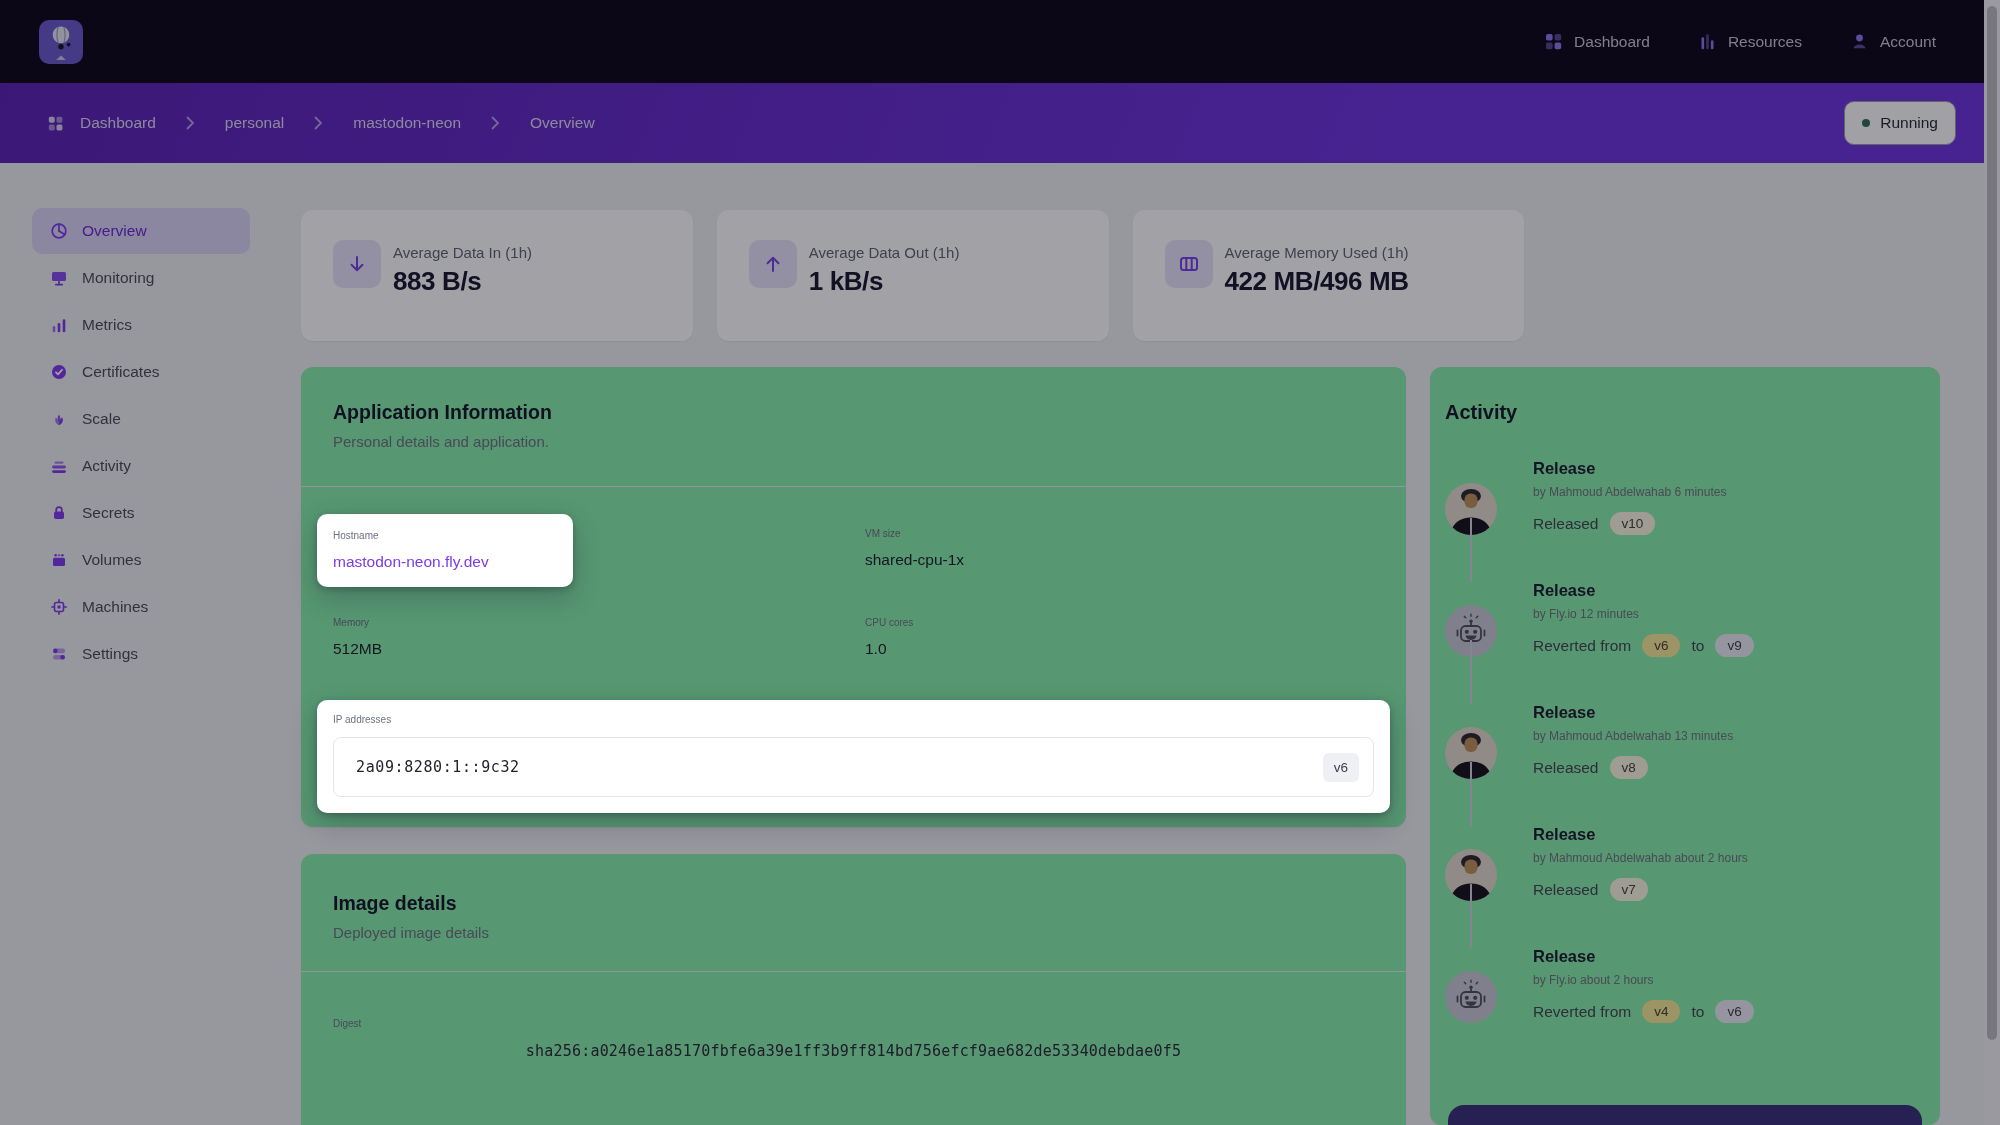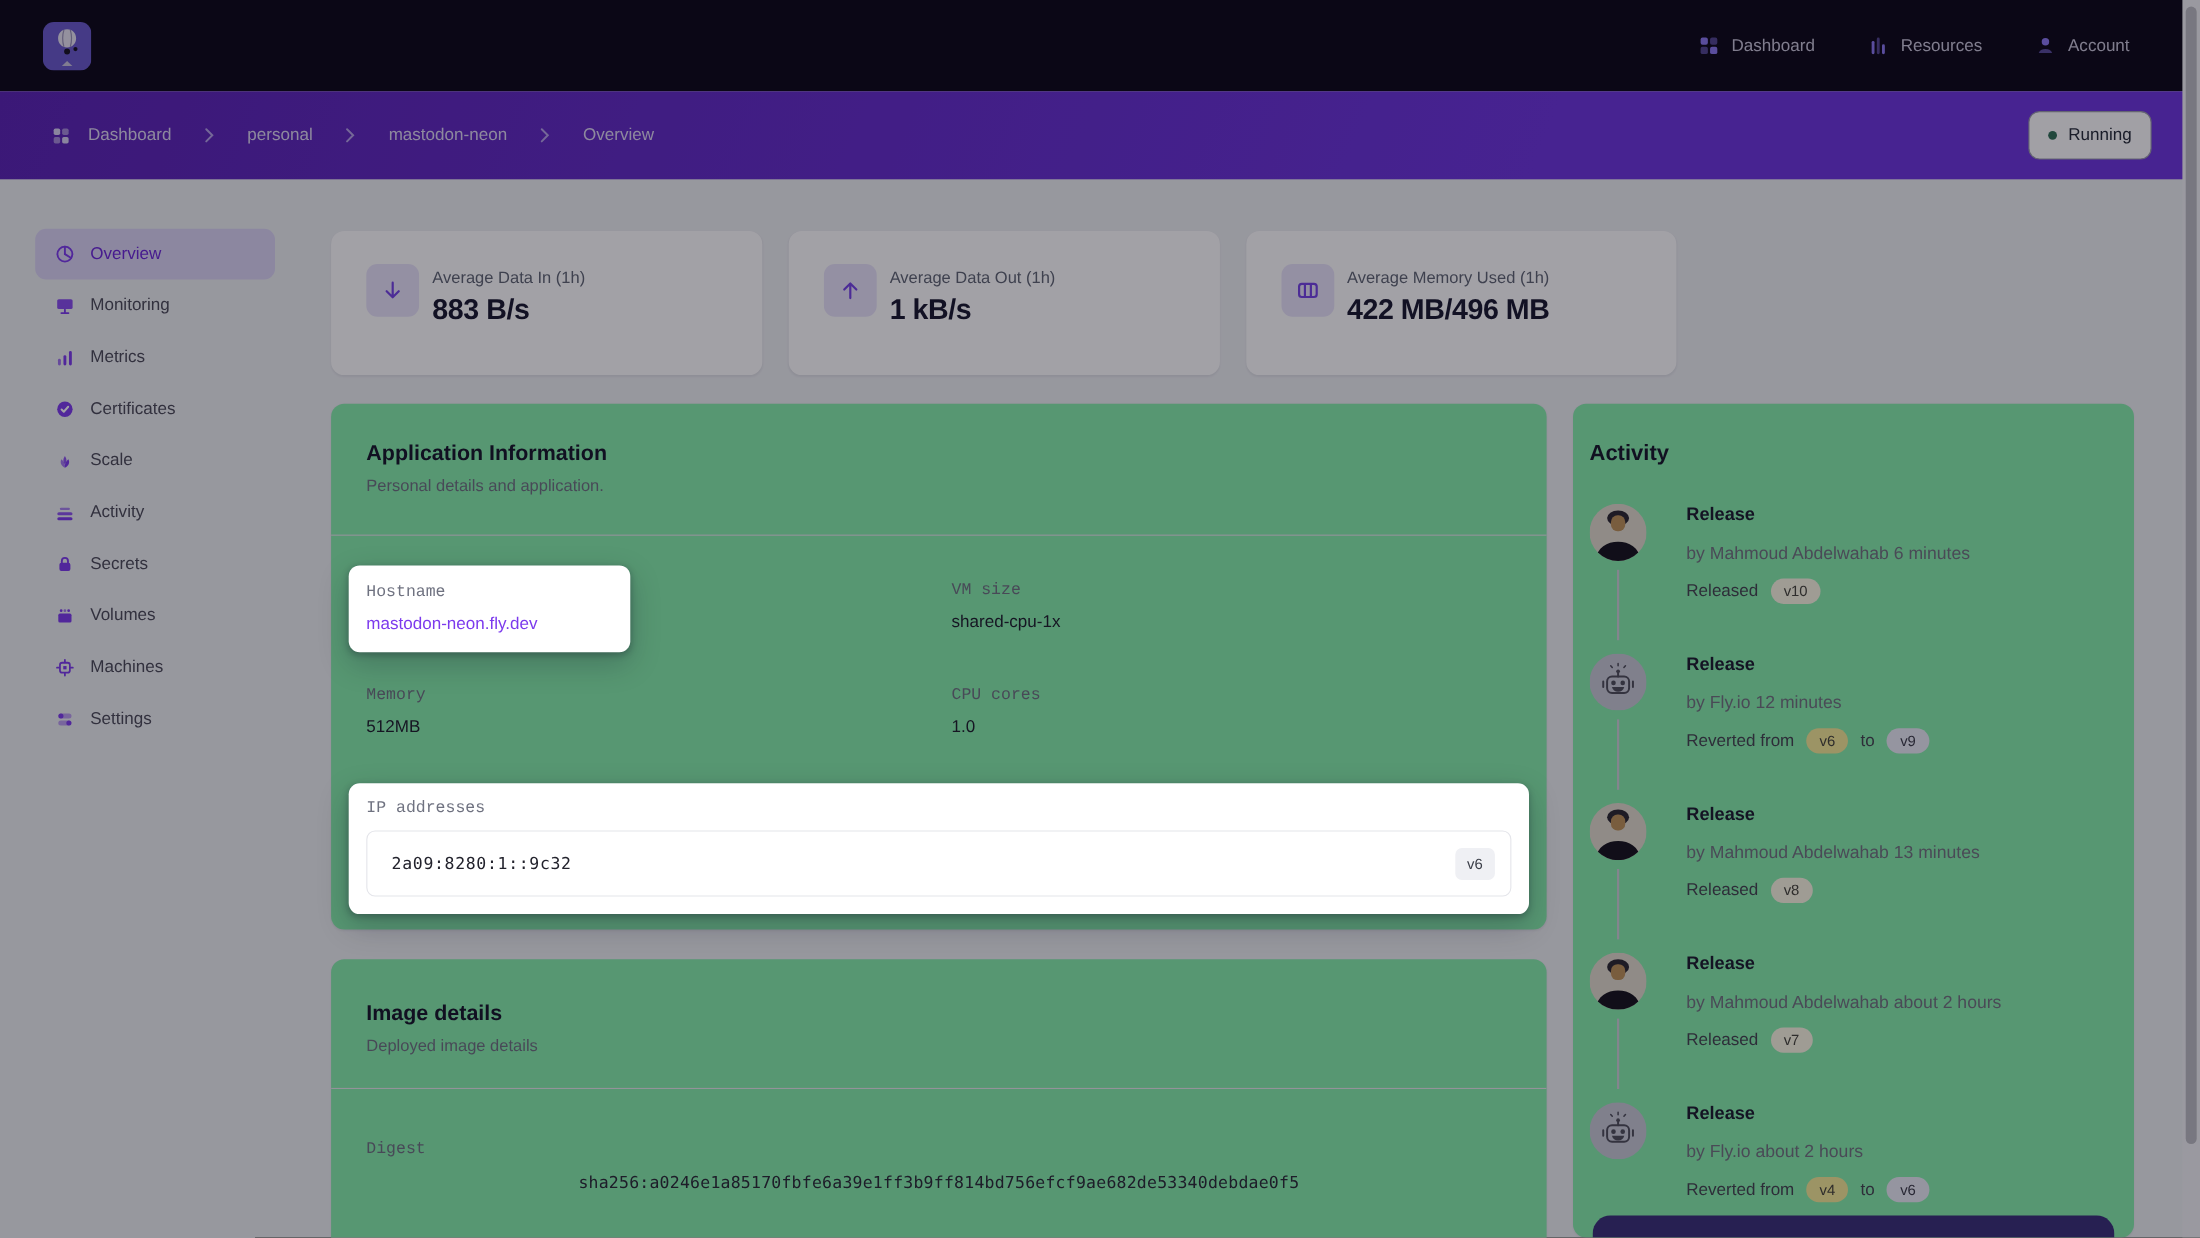--- a/index.html
+++ b/index.html
@@ -41,49 +41,49 @@
   
   .cols{display:flex;gap:24px;margin-top:26px;align-items:flex-start;}
   .left-col{width:1105px;flex:none;}
   .card{background:#86efac;border-radius:12px;box-shadow:0 1px 2px rgba(16,24,40,.06);}
   .card-head{padding:34px 32px 36px;border-bottom:1px solid #e7e8ec;}
   .card-title{font-size:19.5px;font-weight:600;color:#161629;}
   .card-sub{font-size:15px;color:#6f7280;margin-top:9px;}
   .fields{padding:27px 32px 14px;}
   .fgrid{display:grid;grid-template-columns:532px 1fr;}
   .fcell{padding-top:14px;}
-  .flabel{font-size:15px;color:#6f7280;font-family:Liberation Mono, monospace;}
+  .flabel{font-size:10px;color:#6f7280;}
   .fvalue{font-size:15.5px;color:#1d1d2b;margin-top:12px;}
   .link{color:#7c3aed;cursor:pointer;}
   .row2{margin-top:30px;}
   .spot{position:relative;z-index:60;background:#fff;border-radius:10px;
         box-shadow:0 2px 6px rgba(10,10,30,.25),0 10px 28px rgba(10,10,30,.22);}
   .spot-host{width:256px;box-sizing:border-box;margin-left:-16px;padding:16px;}
   .spot-ip{margin:42px -16px 0 -16px;padding:14px 16px 16px;}
   .ip-row{margin-top:12px;border:1px solid #e4e5ea;border-radius:8px;height:58px;display:flex;align-items:center;
           padding:0 14px 0 22px;}
   .mono{font-family:"DejaVu Sans Mono",monospace;}
   .ip-addr{font-size:15px;color:#23232d;letter-spacing:.6px;}
   .ip-badge{margin-left:auto;background:#eff0f4;border-radius:6px;padding:7px 11px;font-size:13.5px;
             color:#3c3f49;font-weight:500;}
   .imgcard{margin-top:27px;height:300px;overflow:hidden;}
   .imgcard .card-head{padding:38px 32px 30px;}
   .digest{padding:46px 32px 0;}
   .digest-val{font-size:15px;color:#2a2a36;margin-top:13px;letter-spacing:.2px;text-align:center;}
   
   .act-card{flex:1;box-sizing:border-box;height:758px;padding:34px 24px 0 15px;overflow:hidden;}
   .act-title{font-size:20px;font-weight:600;color:#161629;}
-  .act-item{display:flex;gap:36px;margin-top:45px;position:relative;}
+  .act-item{display:flex;gap:36px;margin-top:45px;position:relative;align-items:flex-end;}
   .act-item.first{margin-top:34px;}
   .act-item.linked::after{content:'';position:absolute;left:25px;top:60px;width:2px;height:64px;background:#cfd2d9;}
   .avatar{width:52px;height:52px;flex:none;border-radius:50%;overflow:hidden;}
   .avatar svg{display:block;}
   .act-body{padding-top:1px;}
   .act-name{font-size:16.5px;font-weight:600;color:#1b1b2d;}
-  .act-by{font-size:16px;color:#71737f;margin-top:17px;}
+  .act-by{font-size:12px;color:#71737f;margin-top:7px;}
   .act-badges{display:flex;align-items:center;gap:11px;margin-top:13px;font-size:15.5px;color:#44454f;}
   .badge{border-radius:999px;padding:4px 12px;font-size:13.5px;font-weight:500;color:#45443a;}
   .b-cream{background:#faf7e3;}
   .b-yellow{background:#f5ea96;}
   .b-gray{background:#ebecf6;color:#3c3d49;}
   
   .sb-track{position:absolute;top:0;right:0;width:16px;height:1125px;background:#f3f3f6;}
   .sb-thumb{position:absolute;top:6px;right:3px;width:10px;height:1034px;border-radius:5px;background:#bcbcc2;}
   .overlay{position:absolute;inset:0;background:rgba(10,8,20,.38);z-index:50;pointer-events:none;}
   .toast{position:absolute;left:1448px;top:1105px;width:474px;height:22px;background:#272052;

